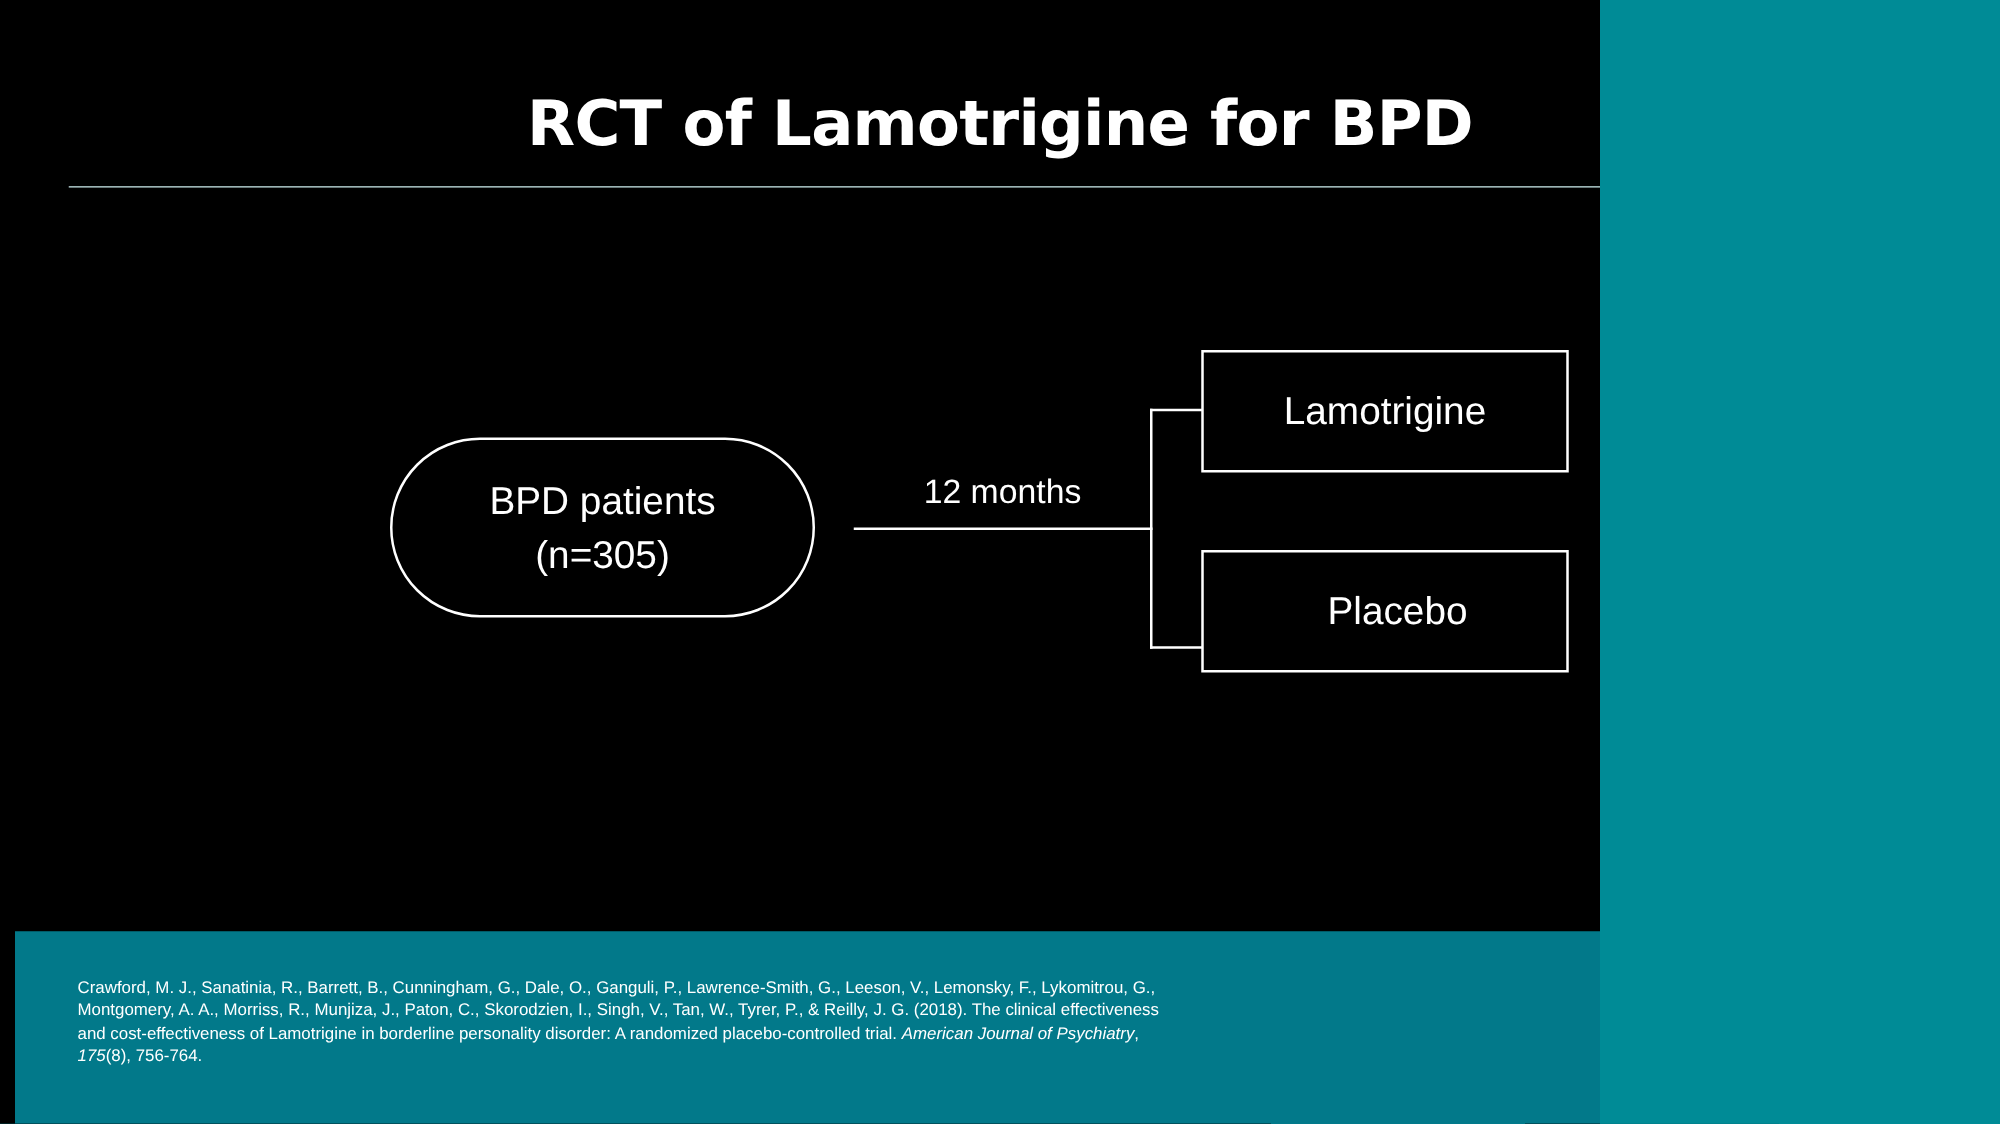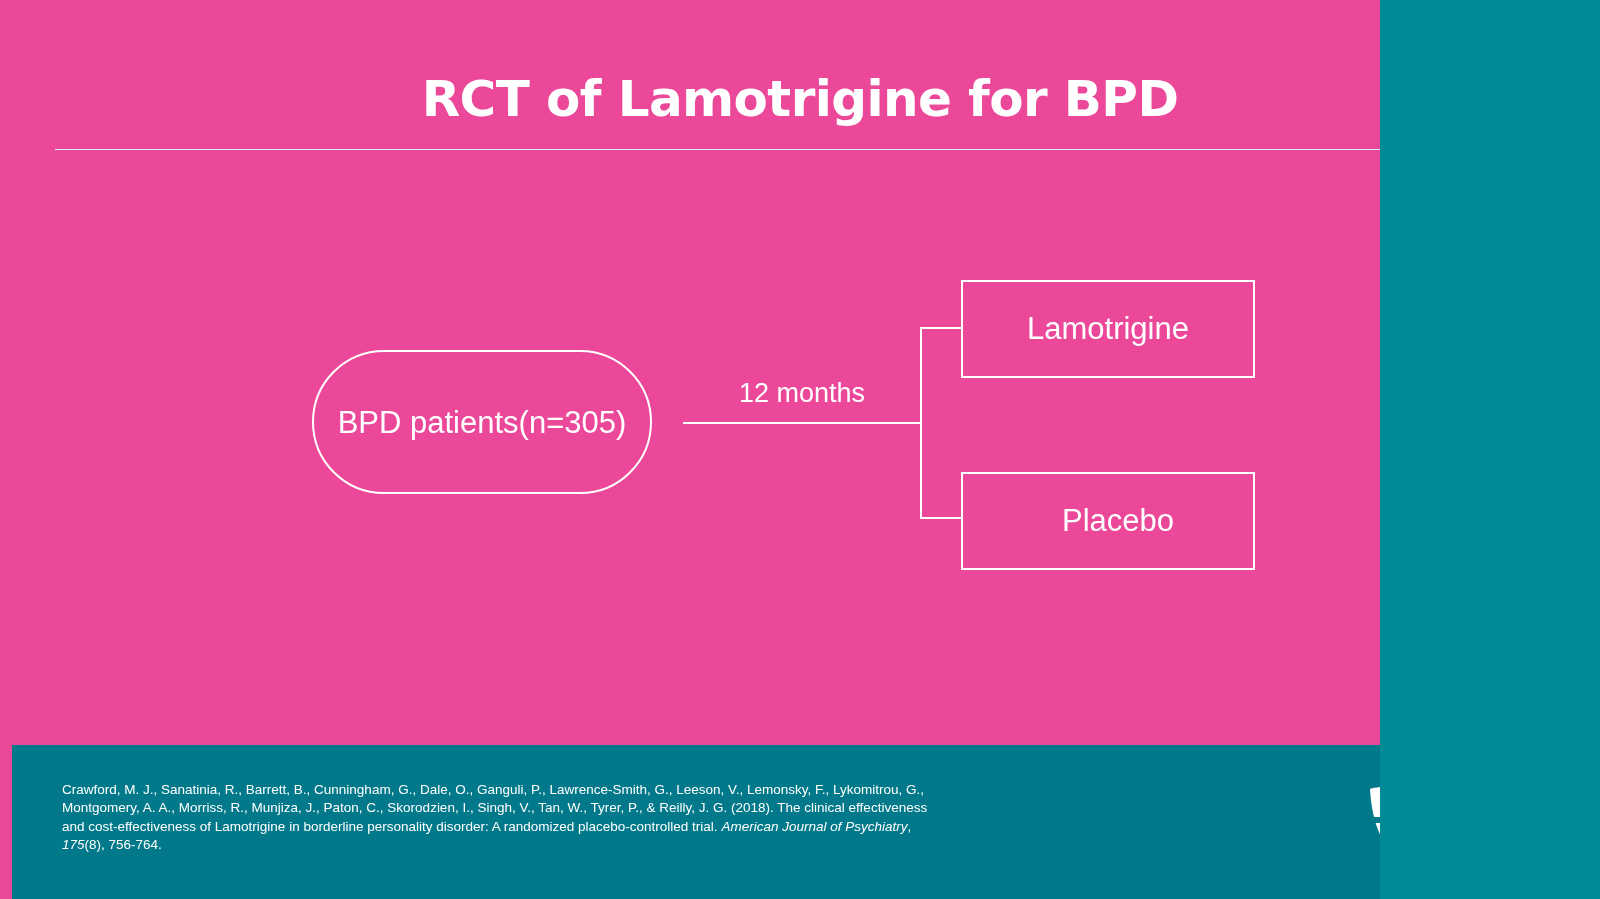--- a/index.html
+++ b/index.html
@@ -9,23 +9,23 @@
   }
   body {
     width: 1600px;
     height: 899px;
     overflow: hidden;
     font-family: "Liberation Sans", sans-serif;
     -webkit-font-smoothing: antialiased;
   }
   #slide {
     position: relative;
-    width: 1380px;
+    width: 1280px;
     height: 899px;
-    background: #ec4899;
+    background: #000000;
     overflow: hidden;
   }
 
   
   #title {
     position: absolute;
     left: 0;
     top: 68px;
     width: 1600px;
     text-align: center;
@@ -57,21 +57,21 @@
   .pill {
     position: absolute;
     left: 312px;
     top: 350px;
     width: 340px;
     height: 144px;
     border: 2px solid #ffffff;
     border-radius: 72px;
     box-sizing: border-box;
     display: flex;
-    flex-direction: row;
+    flex-direction: column;
     align-items: center;
     justify-content: center;
     color: #ffffff;
     font-size: 31px;
     line-height: 43px;
   }
   .pill .line { display: block; }
 
   .edge-label {
     position: absolute;
@@ -117,21 +117,21 @@
     border: 2px solid #ffffff;
     box-sizing: border-box;
     display: flex;
     align-items: center;
     justify-content: center;
     color: #ffffff;
     font-size: 31px;
     line-height: 40px;
   }
   .arm-box.treatment { top: 280px; }
-  .arm-box.control   { top: 472px; padding-left: 20px; }
+  .arm-box.control   { top: 440px; padding-left: 20px; }
 
   
   #footer {
     position: absolute;
     left: 12px;
     top: 745px;
     width: 1600px;
     height: 154px;
     background: #02798a;
   }

